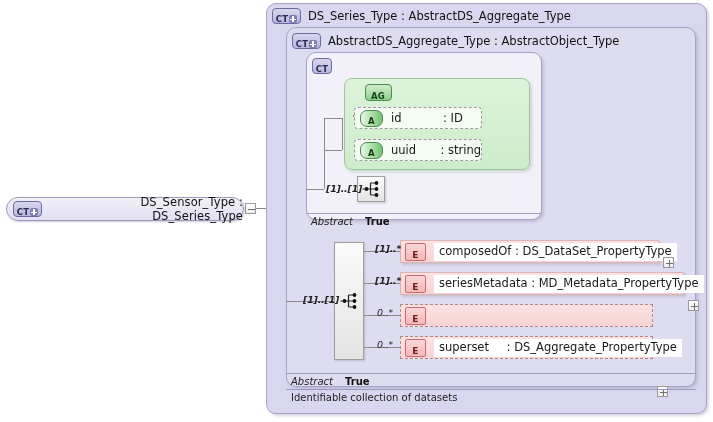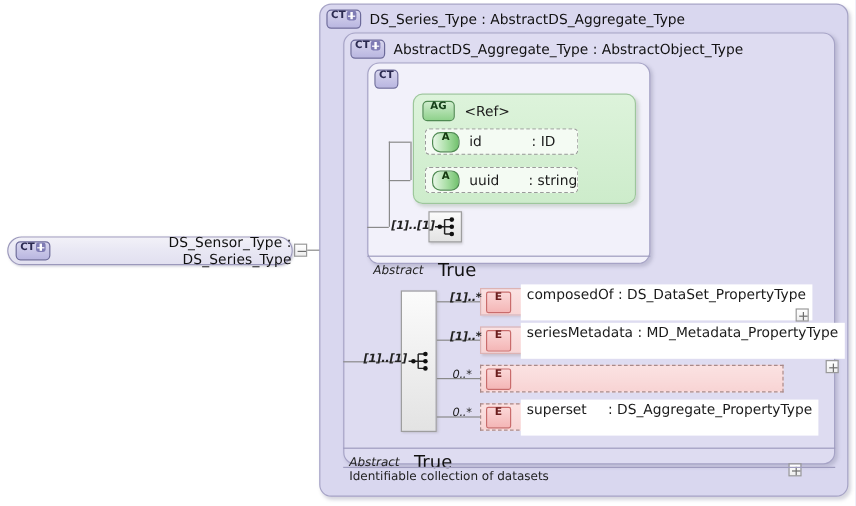--- a/index.html
+++ b/index.html
@@ -21,21 +21,21 @@
     border:1px solid #9b98bb;
     border-radius:12px;
     display:flex;align-items:center;
     padding-left:6px;
     box-shadow:1px 1px 2px rgba(110,110,140,.35);
   }
   #root-node .lbl{margin-left:7px;font-size:11.5px;letter-spacing:.1px;color:#101010;text-align:right;}
 
   
   .badge{
-    display:inline-flex;align-items:flex-start;justify-content:center;
+    display:inline-flex;align-items:flex-end;justify-content:center;
     font-size:8.5px;font-weight:bold;line-height:1;
     letter-spacing:.2px;
     flex:none;
   }
   .badge-ct{
     width:27px;height:14px;border-radius:4px;
     border:1px solid #6c6a9a;
     background:linear-gradient(to bottom,#d8d6ee,#b9b6e0);
     color:#2b2a50;
     gap:1px;
@@ -107,21 +107,21 @@
   
   #ag-group{
     left:344px;top:78px;width:186px;height:92px;
     background:linear-gradient(to bottom,#ddf3db,#cdeccb);
     border:1px solid #9dc79b;
     border-radius:8px;
     box-shadow:2px 2px 3px rgba(140,160,140,.35);
   }
   #ag-head{
     position:absolute;left:352px;top:84px;
-    display:flex;align-items:center;gap:8px;white-space:nowrap;font-size:11.5px;
+    display:flex;align-items:center;gap:8px;white-space:nowrap;font-size:11.5px;flex-direction:column;
   }
   .attr-row{
     position:absolute;height:22px;
     background:#f4fbf3;
     border:1px dashed #9a9a9a;
     border-radius:4px;
     display:flex;align-items:center;padding-left:5px;gap:8px;
     font-size:11.5px;white-space:nowrap;
   }
   #attr-id{left:354px;top:107px;width:128px;}
@@ -153,36 +153,36 @@
   }
   .elem-opt{
     background:linear-gradient(to bottom,#fbe2e2,#f8d4d4);
     border:1px dashed #a88a8a;
   }
   #el-composedof{left:400px;top:240px;width:259px;}
   #el-seriesmeta{left:400px;top:272px;width:284px;}
   #el-subset{left:400px;top:304px;width:253px;}
   #el-superset{left:400px;top:336px;width:253px;}
 
-  .elem-label{background:#fff;padding:1px 5px 15px 5px;margin-left:-1px;}
+  .elem-label{background:#fff;padding:1px 5px 3px 5px;margin-left:-1px;}
 
   .card{
     position:absolute;font-size:9.5px;font-style:italic;font-weight:bold;color:#222;
     letter-spacing:-.2px;white-space:nowrap;
   }
   .card.plain{font-weight:normal;}
 
   
   .hr{position:absolute;height:1px;background:#9f9cbf;}
   .foot{
     position:absolute;display:flex;align-items:center;gap:12px;
     font-size:10px;white-space:nowrap;
   }
   .foot .k{font-style:italic;color:#222;}
-  .foot .v{font-weight:normal;color:#111;font-size:15px;}
+  .foot .v{font-weight:bold;color:#111;font-size:10px;}
   .doc{position:absolute;font-size:10px;color:#222;}
 
   
   .ln{position:absolute;background:#8a8a8a;}
   .lnh{height:1px;}
   .lnv{width:1px;}
 </style>
 </head>
 <body>
 

